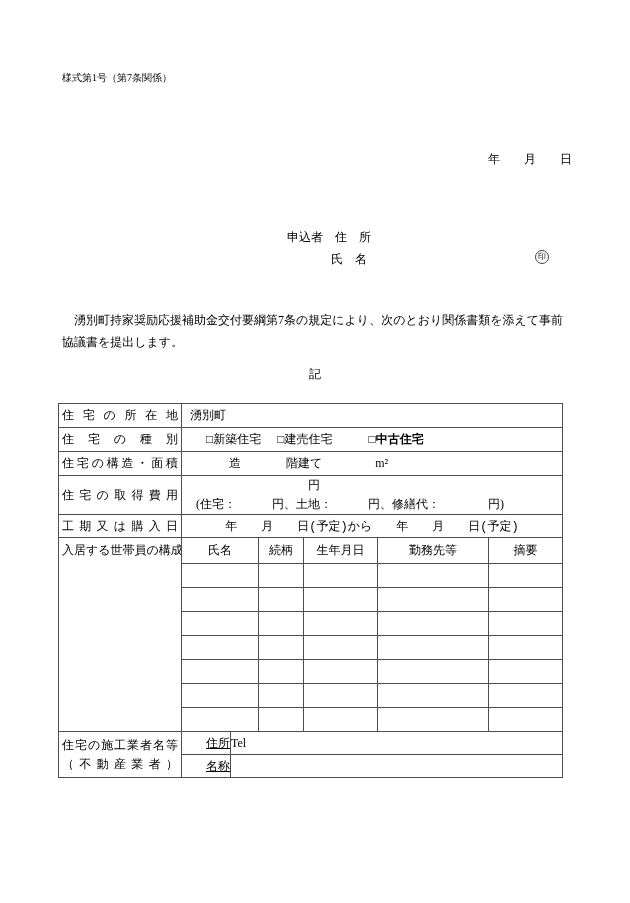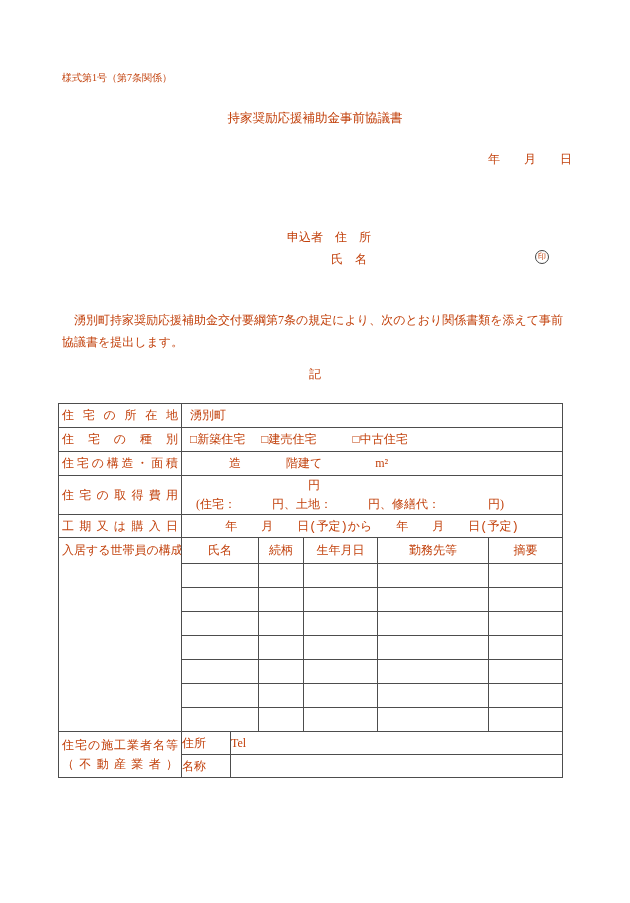--- a/index.html
+++ b/index.html
@@ -3,21 +3,21 @@
 <meta charset="utf-8">
 <style>
   * { box-sizing: border-box; margin: 0; padding: 0; }
   html, body { background: #ffffff; }
   .page {
     position: relative;
     width: 630px;
     height: 877px;
     background: #ffffff;
     font-family: "Liberation Serif", "DejaVu Serif", serif;
-    color: #c2410c;
+    color: #000000;
     font-size: 12px;
     overflow: hidden;
   }
   .abs { position: absolute; }
 
   .form-number { top: 71px; left: 62px; font-size: 10px; line-height: 14px; }
   .doc-title   { top: 110px; left: 0; width: 100%; text-align: center; font-size: 12.5px; }
   .date-line   { top: 151px; right: 58px; line-height: 16px; }
   .recipient-line { top: 188px; left: 62px; }
   .honorific   { margin-left: 90px; }
@@ -50,42 +50,41 @@
   tr.h39 { height: 39px; }
   tr.h26 { height: 26px; }
 
   .lab { padding: 0 3px; }
   [data-justify] { display: flex; justify-content: space-between; width: 100%; }
   .lab-top { vertical-align: top; }
   .lab-top [data-justify] { padding-top: 4px; }
   .lab-two div { line-height: 19px; }
 
   .val-plain { padding-left: 8px; }
-  .opt-1 { margin-left: 8px; }
+  .opt-1 { margin-left: 24px; }
   .opt-2 { margin-left: 13px; }
-  .opt-3 { margin-left: 33px; }
+  .opt-3 { margin-left: 33px; font-weight: bold; }
   .sp-1 { margin-left: 47px; }
   .sp-2 { margin-left: 42px; }
   .sp-3 { margin-left: 50px; }
   .cost-cell div { line-height: 19px; }
   .cost-unit   { padding-left: 126px; }
   .cost-detail { padding-left: 14px; }
   .period-cell { text-align: center; font-family: Liberation Mono, monospace; }
   th.member-h  { text-align: center; margin-top: 39px; }
-  .sub-key { text-align: left; }
+  .sub-key { text-align: right; text-decoration: underline; }
   .tel-cell { }
 </style>
 </head>
 <body>
 
 <div class="page">
 
   <div class="abs form-number">様式第1号（第7条関係）</div>
 
-  <div class="abs doc-title">持家奨励応援補助金事前協議書</div>
 
   <div class="abs date-line">年　　月　　日</div>
 
 
   <div class="abs applicant-address">申込者　住　所</div>
   <div class="abs applicant-name">氏　名</div>
   <div class="abs seal">
     <span>印</span>
   </div>
 

